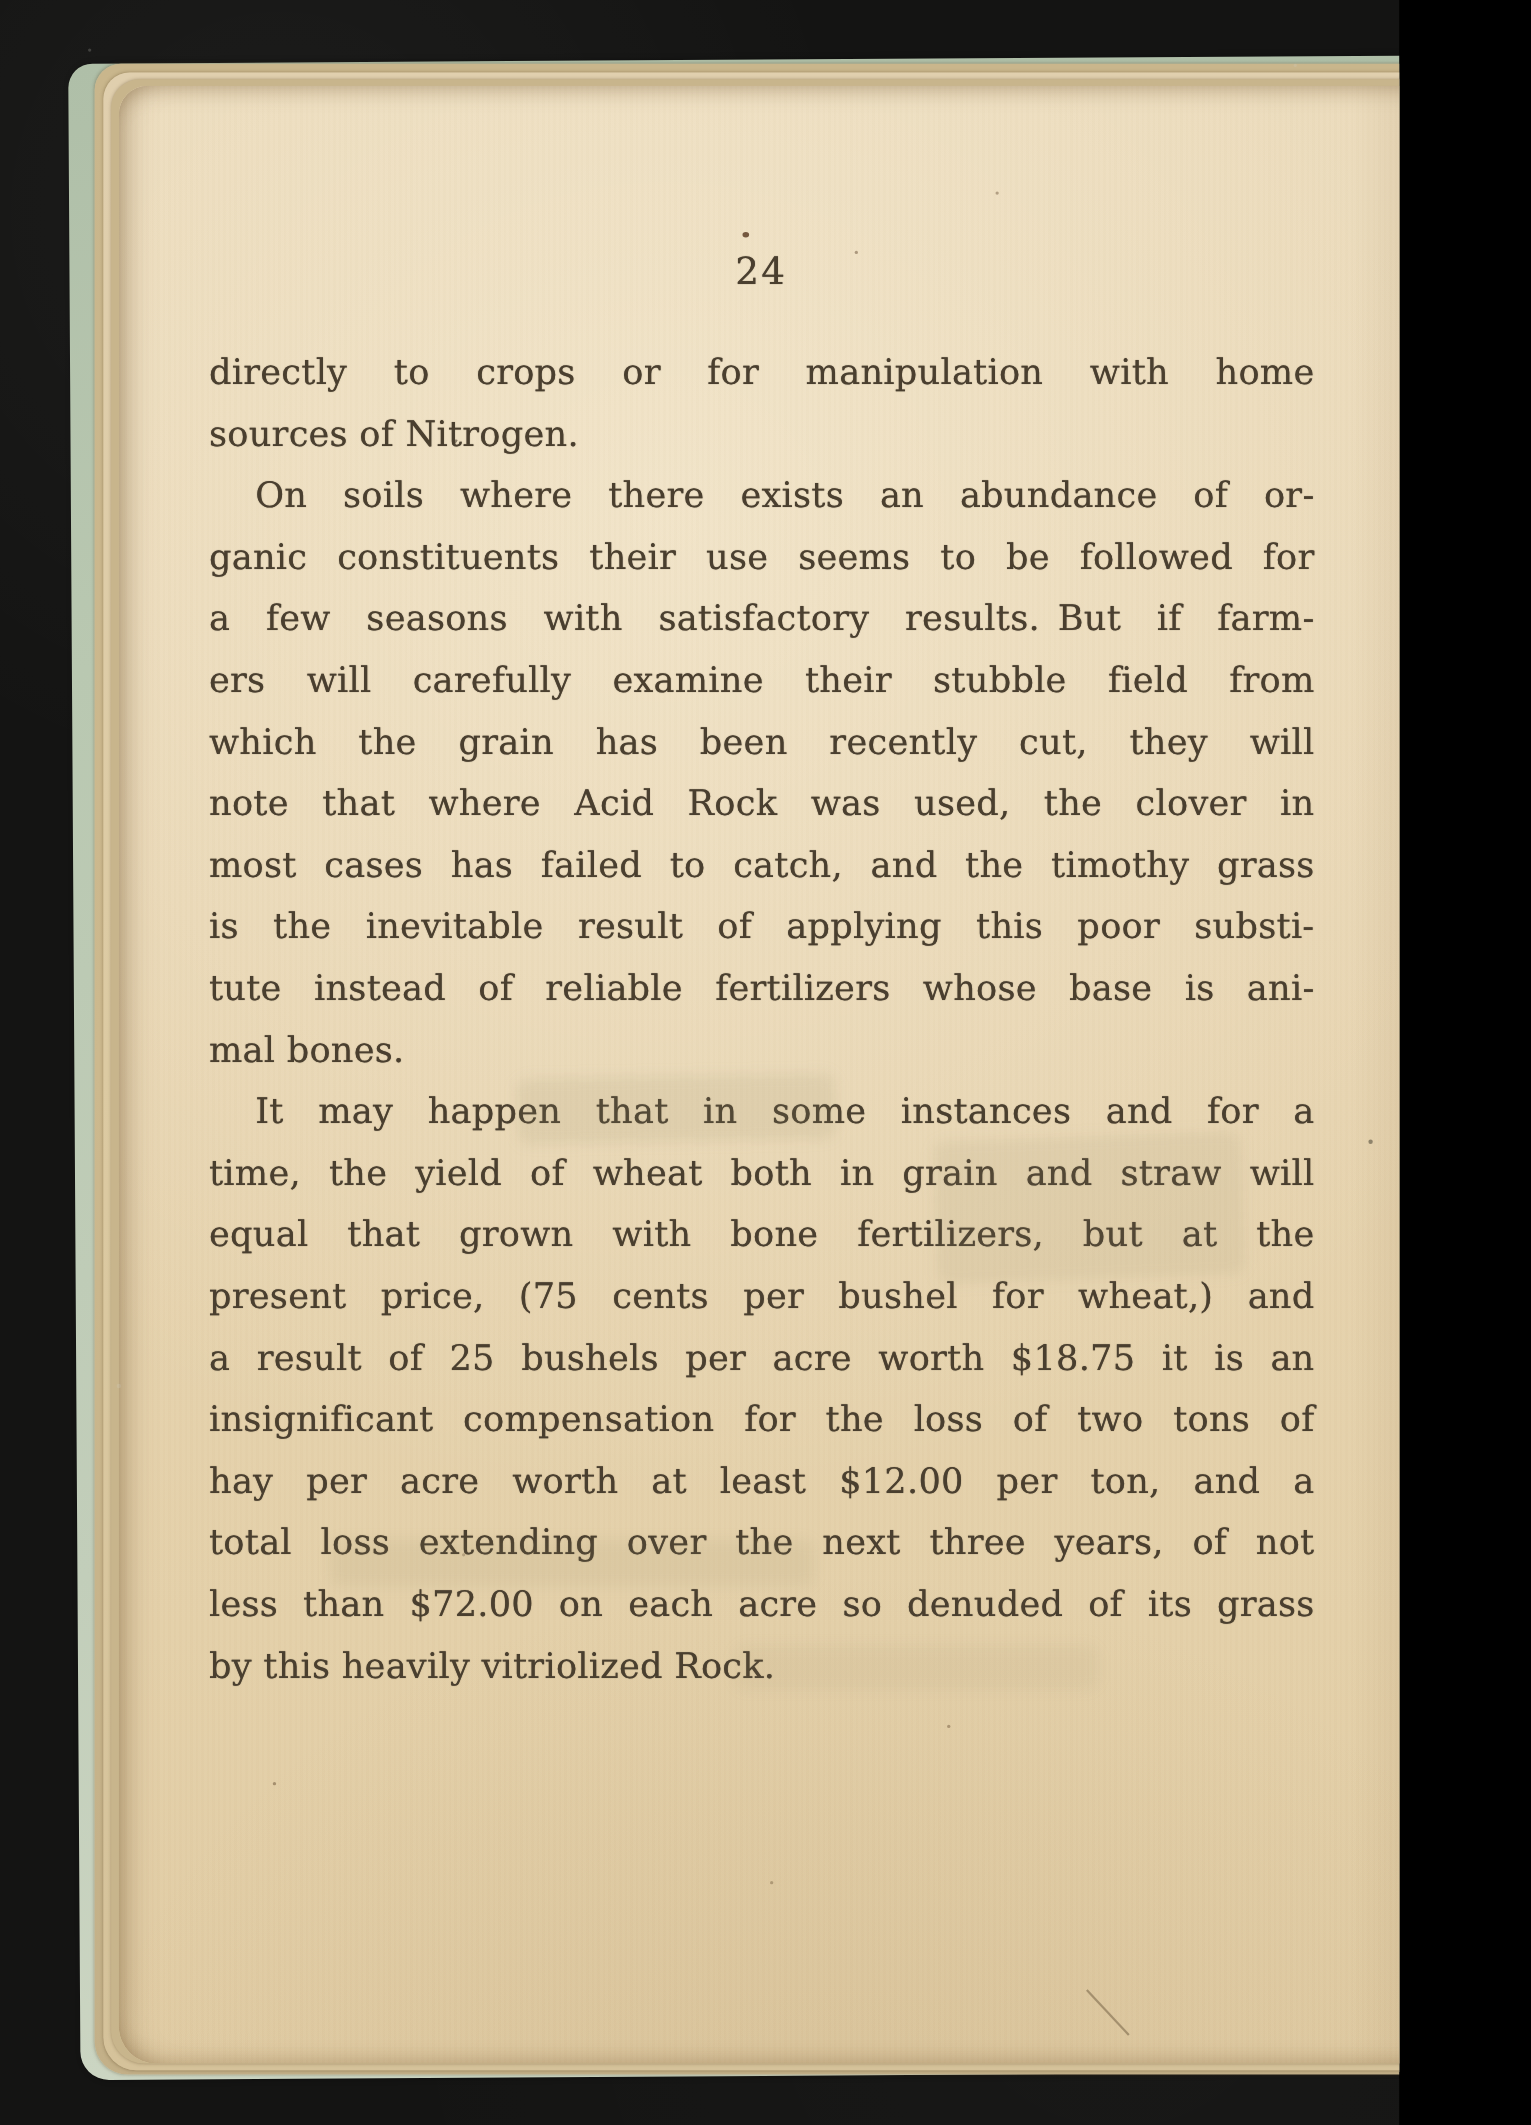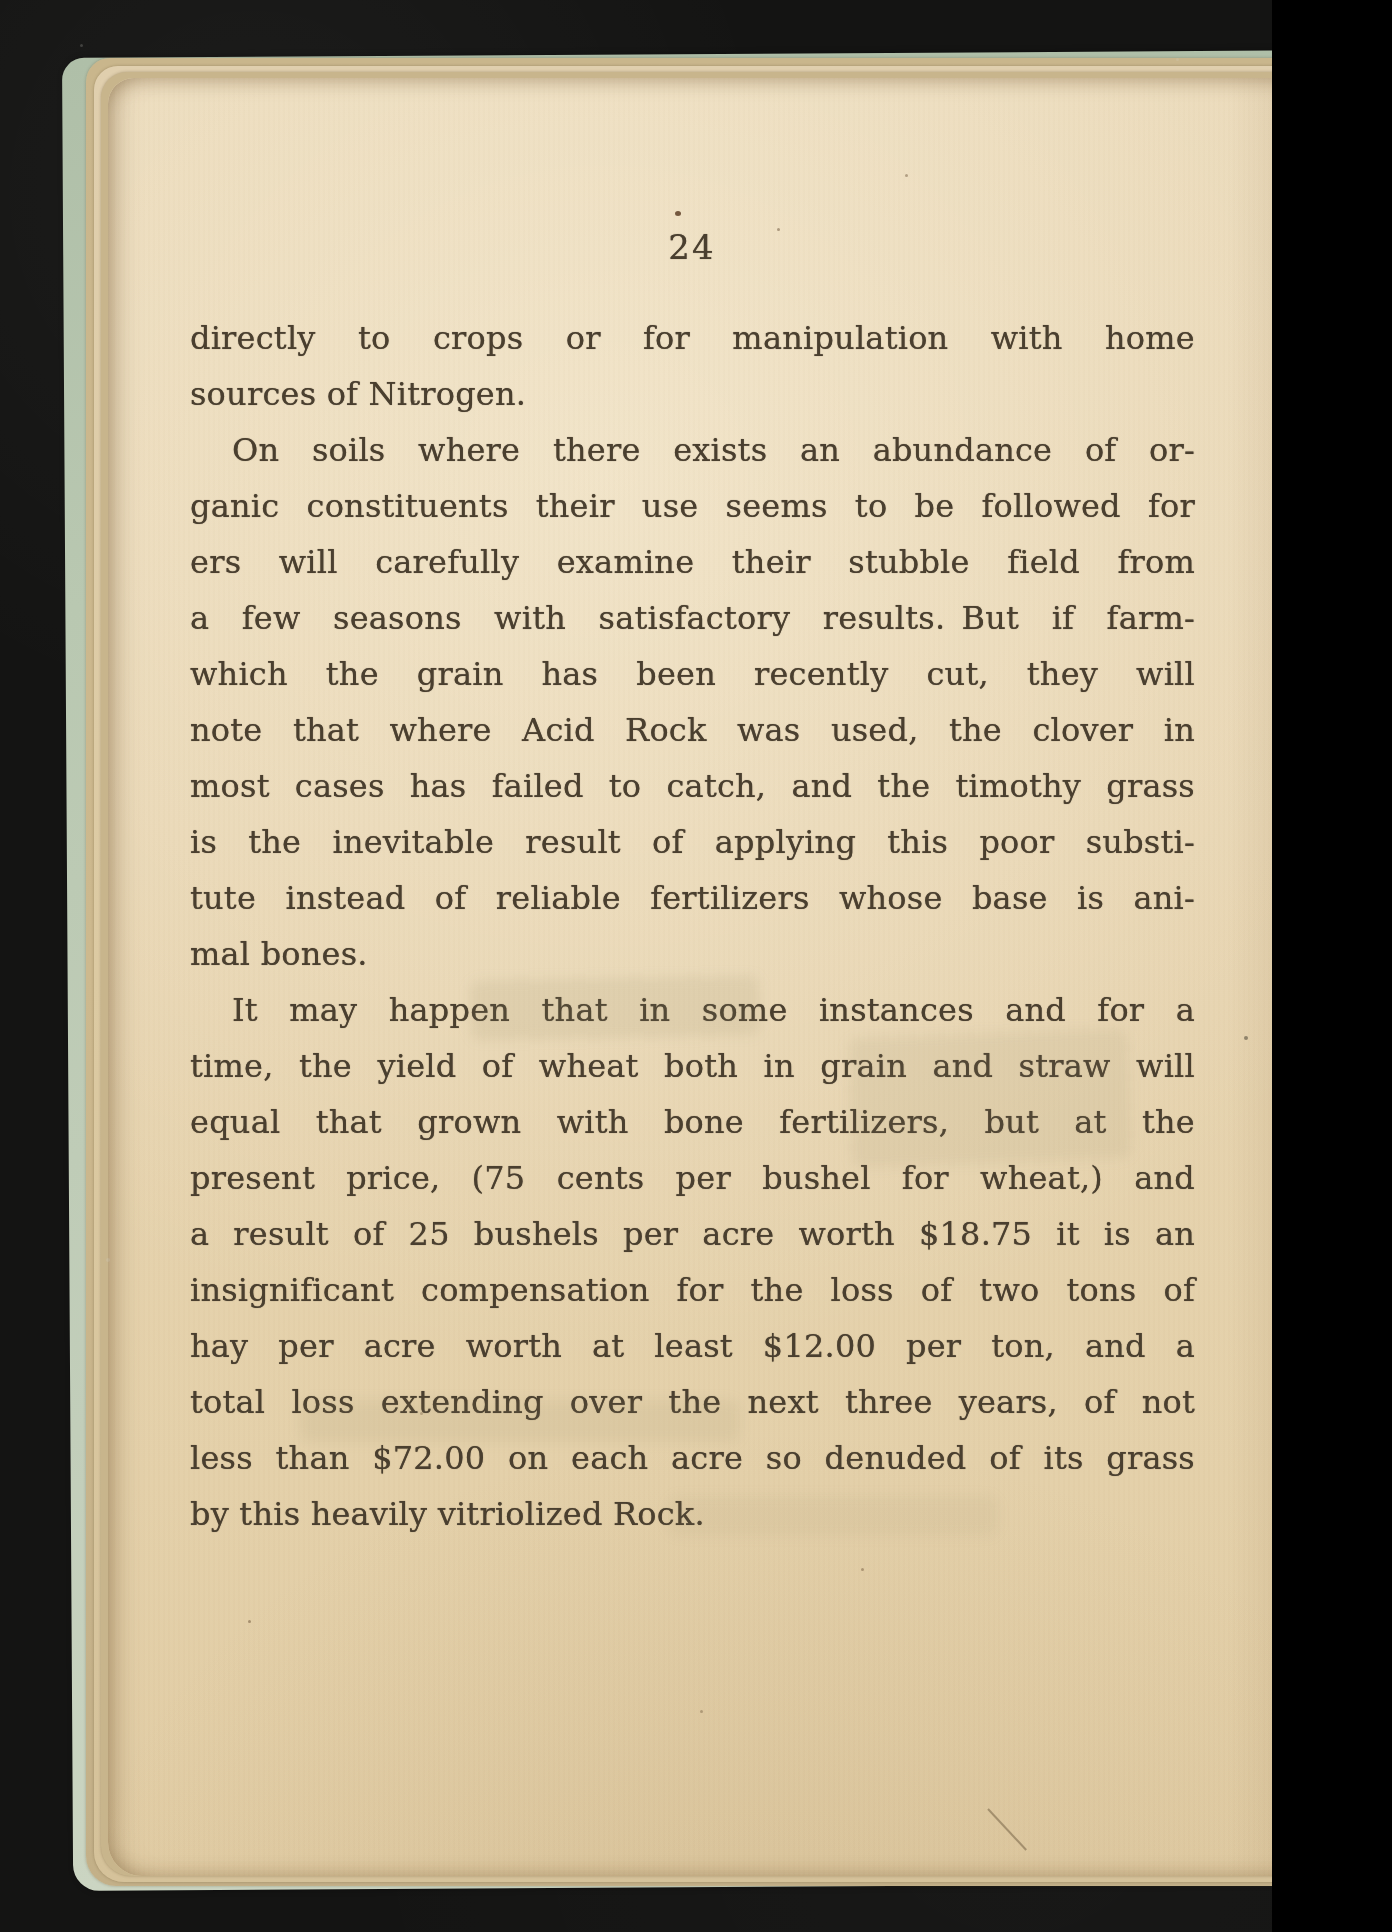--- a/index.html
+++ b/index.html
@@ -93,22 +93,22 @@
       <div class="crease"></div>
       <div class="beyond"></div>
 
       <div class="pagenum">24</div>
 
       <div class="body" id="body-text">
           <div class="line"><span>directly to crops or for manipulation with home</span></div>
           <div class="line end"><span>sources of Nitrogen.</span></div>
           <div class="line indent"><span>On soils where there exists an abundance of or-</span></div>
           <div class="line"><span>ganic constituents their use seems to be followed for</span></div>
+          <div class="line"><span>a few seasons with satisfactory results. But if farm-</span></div>
           <div class="line"><span>ers will carefully examine their stubble field from</span></div>
-          <div class="line"><span>a few seasons with satisfactory results. But if farm-</span></div>
           <div class="line"><span>which the grain has been recently cut, they will</span></div>
           <div class="line"><span>note that where Acid Rock was used, the clover in</span></div>
           <div class="line"><span>most cases has failed to catch, and the timothy grass</span></div>
           <div class="line"><span>is the inevitable result of applying this poor substi-</span></div>
           <div class="line"><span>tute instead of reliable fertilizers whose base is ani-</span></div>
           <div class="line end"><span>mal bones.</span></div>
           <div class="line indent"><span>It may happen that in some instances and </span><span class="it">for a</span></div>
           <div class="line"><span class="it">time,</span><span> the yield of wheat both in grain and straw will</span></div>
           <div class="line"><span>equal that grown with bone fertilizers, but at the</span></div>
           <div class="line"><span>present price, (75 cents per bushel for wheat,) and</span></div>

